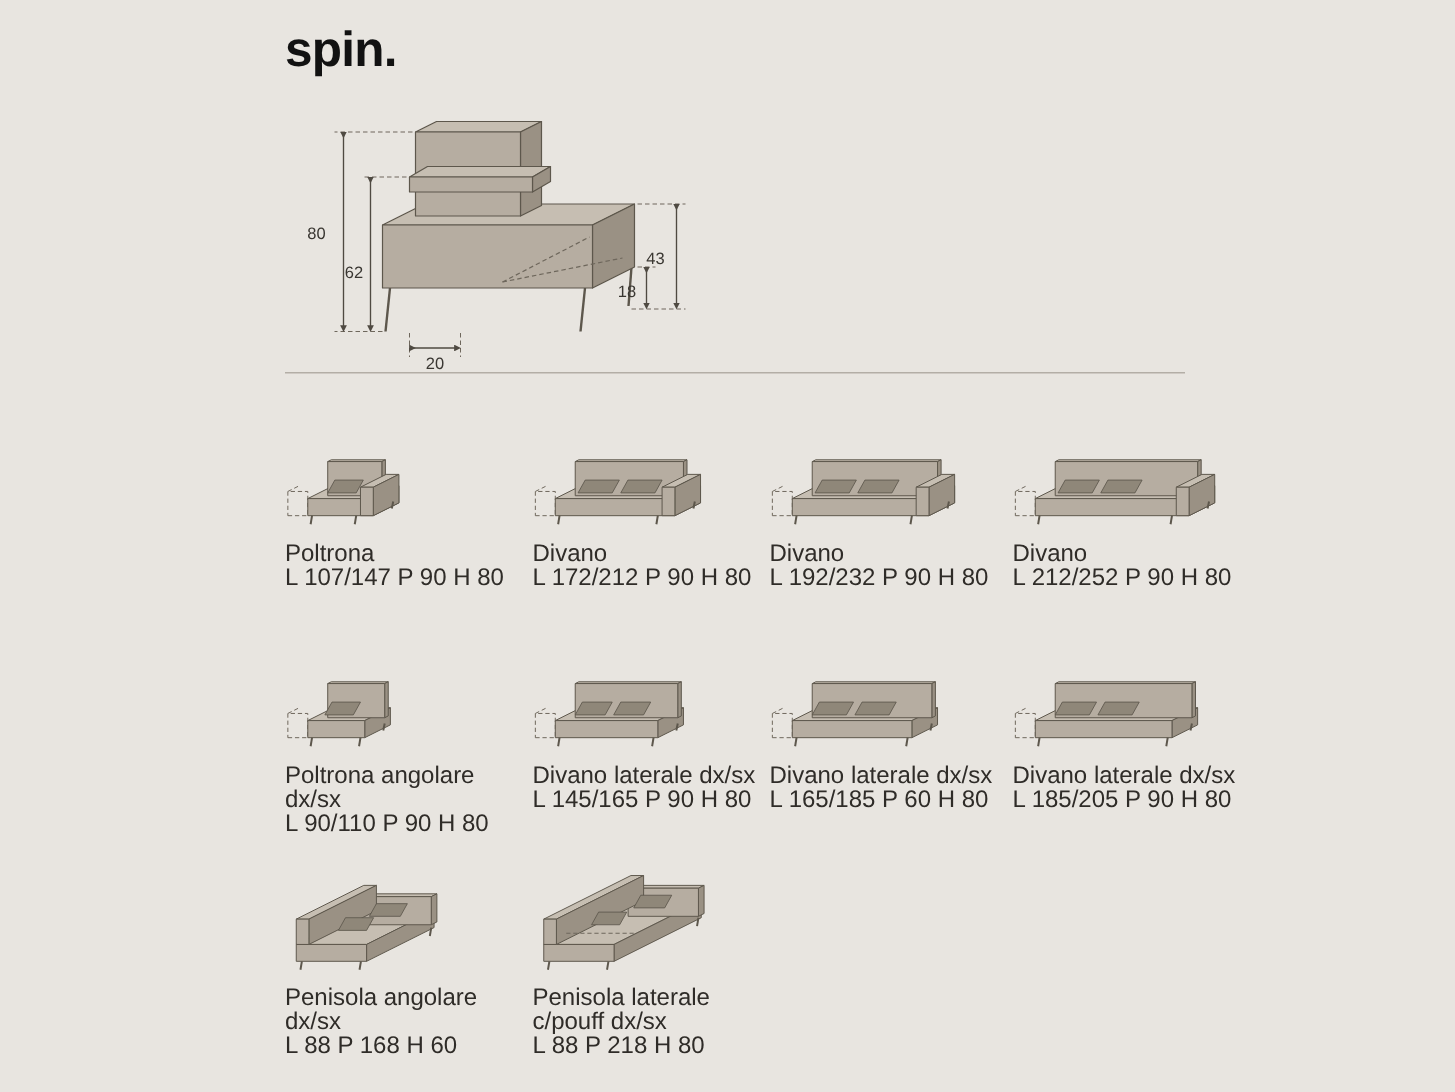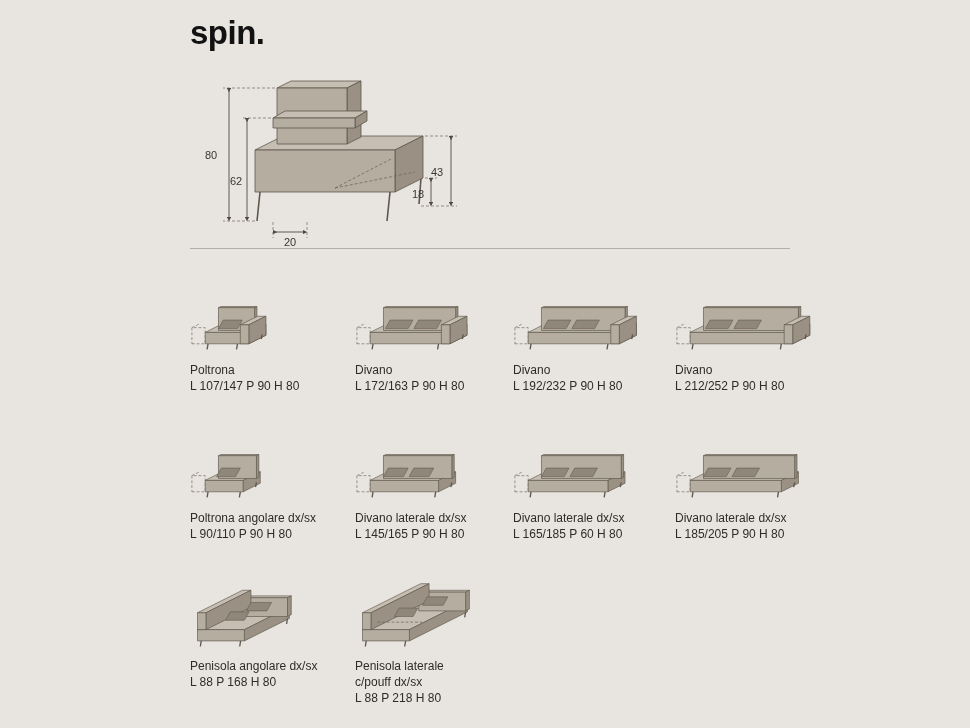--- a/index.html
+++ b/index.html
@@ -19,21 +19,21 @@
   .row1{top:276px}
   .row2{top:424px}
   .row3{top:556px}
   .cell{box-sizing:border-box}
   .cell:nth-child(1){width:165px}
   .cell:nth-child(2){width:158px}
   .cell:nth-child(3){width:162px}
   .cell:nth-child(4){width:160px}
   .illus{height:80px;margin-top:6px}
   .row3 .illus{height:96px}
-  .pname,.pdims{font-size:12px;line-height:16px;color:#2f2c28}
+  .pname,.pdims{font-size:16px;line-height:16px;color:#2f2c28}
   .dimtext{font-size:11px;fill:#3a3732}
 </style>
 </head>
 <body style="background: rgb(232, 229, 224);">
 
 <div class="title">spin.</div>
 
 <div class="diagram-wrap">
   <svg width="300" height="212" viewBox="0 0 300 212">
     <defs>
@@ -135,21 +135,21 @@
           <polygon points="32,48 56,48 61,39 37,39" fill="#8f8779" stroke="#5d574c" stroke-width="0.6"></polygon>
           <polygon points="62,48 86,48 91,39 67,39" fill="#8f8779" stroke="#5d574c" stroke-width="0.6"></polygon>
           <polygon points="91,44 100,44 118,35 109,35" fill="#c6beb2" stroke="#5d574c" stroke-width="0.7" stroke-linejoin="round"></polygon>
           <polygon points="100,64 118,55 118,35 100,44" fill="#9a9184" stroke="#5d574c" stroke-width="0.7" stroke-linejoin="round"></polygon>
           <polygon points="91,64 100,64 100,44 91,44" fill="#b6ada1" stroke="#5d574c" stroke-width="0.7" stroke-linejoin="round"></polygon>
           <line x1="19" y1="64" x2="18" y2="70" stroke="#5d574c" stroke-width="1.4"></line>
           <line x1="88" y1="64" x2="87" y2="70" stroke="#5d574c" stroke-width="1.4"></line>
           <line x1="114" y1="54" x2="113" y2="59" stroke="#5d574c" stroke-width="1.4"></line>
         </svg></div>
       <div class="pname">Divano</div>
-      <div class="pdims">L 172/163 P 90 H 80</div>
+      <div class="pdims">L 172/212 P 90 H 80</div>
     </div>
     <div class="cell">
       <div class="illus"><svg width="150" height="78" viewBox="0 0 158 80">
           <polygon points="2,64 16,64 16,47 2,47" fill="none" stroke="#6e675c" stroke-width="0.7" stroke-dasharray="3,2"></polygon>
           <line x1="2" y1="47" x2="10" y2="43" stroke="#6e675c" stroke-width="0.7" stroke-dasharray="3,2"></line>
           <polygon points="16,52 112,52 130,43 34,43" fill="#c6beb2" stroke="#5d574c" stroke-width="0.7" stroke-linejoin="round"></polygon>
           <polygon points="112,64 130,55 130,43 112,52" fill="#9a9184" stroke="#5d574c" stroke-width="0.7" stroke-linejoin="round"></polygon>
           <polygon points="16,64 112,64 112,52 16,52" fill="#b6ada1" stroke="#5d574c" stroke-width="0.7" stroke-linejoin="round"></polygon>
           <polygon points="30,26 118,26 120.5,24.75 32.5,24.75" fill="#c6beb2" stroke="#5d574c" stroke-width="0.7" stroke-linejoin="round"></polygon>
           <polygon points="118,50 120.5,48.75 120.5,24.75 118,26" fill="#9a9184" stroke="#5d574c" stroke-width="0.7" stroke-linejoin="round"></polygon>
@@ -278,21 +278,21 @@
           <polygon points="8,54 17,54 65,30 56,30" fill="#c6beb2" stroke="#5d574c" stroke-width="0.7" stroke-linejoin="round"></polygon>
           <polygon points="17,72 65,48 65,30 17,54" fill="#9a9184" stroke="#5d574c" stroke-width="0.7" stroke-linejoin="round"></polygon>
           <polygon points="8,72 17,72 17,54 8,54" fill="#b6ada1" stroke="#5d574c" stroke-width="0.7" stroke-linejoin="round"></polygon>
           <polygon points="60,52 82,52 87,43 65,43" fill="#8f8779" stroke="#5d574c" stroke-width="0.6"></polygon>
           <polygon points="38,62 58,62 63,53 43,53" fill="#8f8779" stroke="#5d574c" stroke-width="0.6"></polygon>
           <line x1="12" y1="84" x2="11" y2="90" stroke="#5d574c" stroke-width="1.4"></line>
           <line x1="54" y1="84" x2="53" y2="90" stroke="#5d574c" stroke-width="1.4"></line>
           <line x1="104" y1="60" x2="103" y2="66" stroke="#5d574c" stroke-width="1.4"></line>
         </svg></div>
       <div class="pname">Penisola angolare dx/sx</div>
-      <div class="pdims">L 88 P 168 H 80</div>
+      <div class="pdims">L 88 P 168 H 60</div>
     </div>
     <div class="cell">
       <div class="illus"><svg width="150" height="94" viewBox="0 0 160 100">
           <polygon points="8,72 58,72 120,41 70,41" fill="#c6beb2" stroke="#5d574c" stroke-width="0.7" stroke-linejoin="round"></polygon>
           <polygon points="58,84 120,53 120,41 58,72" fill="#9a9184" stroke="#5d574c" stroke-width="0.7" stroke-linejoin="round"></polygon>
           <polygon points="8,84 58,84 58,72 8,72" fill="#b6ada1" stroke="#5d574c" stroke-width="0.7" stroke-linejoin="round"></polygon>
           <polygon points="68,32 118,32 122,30 72,30" fill="#c6beb2" stroke="#5d574c" stroke-width="0.7" stroke-linejoin="round"></polygon>
           <polygon points="118,52 122,50 122,30 118,32" fill="#9a9184" stroke="#5d574c" stroke-width="0.7" stroke-linejoin="round"></polygon>
           <polygon points="68,52 118,52 118,32 68,32" fill="#b6ada1" stroke="#5d574c" stroke-width="0.7" stroke-linejoin="round"></polygon>
           <polygon points="8,54 17,54 79,23 70,23" fill="#c6beb2" stroke="#5d574c" stroke-width="0.7" stroke-linejoin="round"></polygon>

